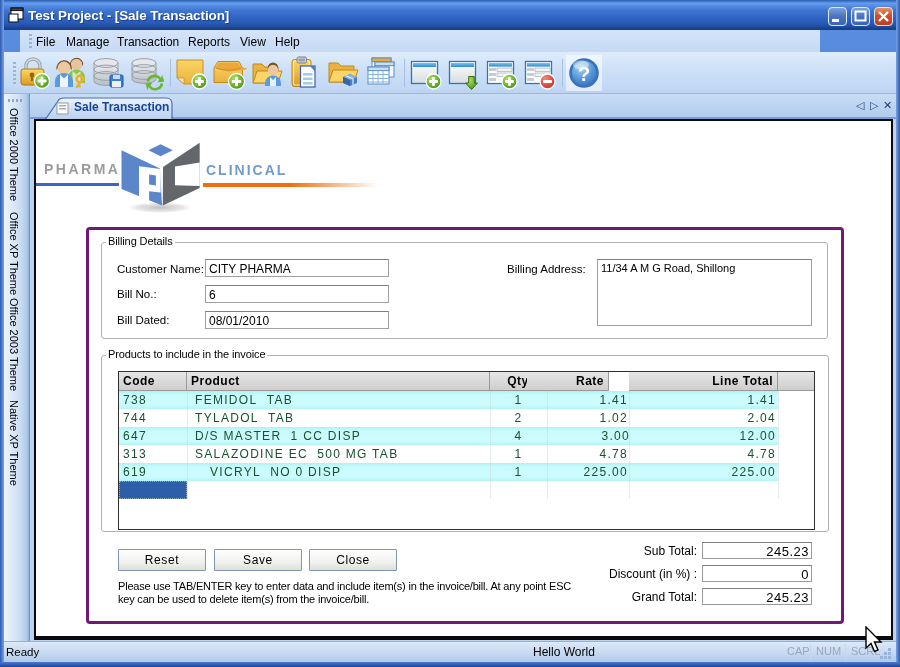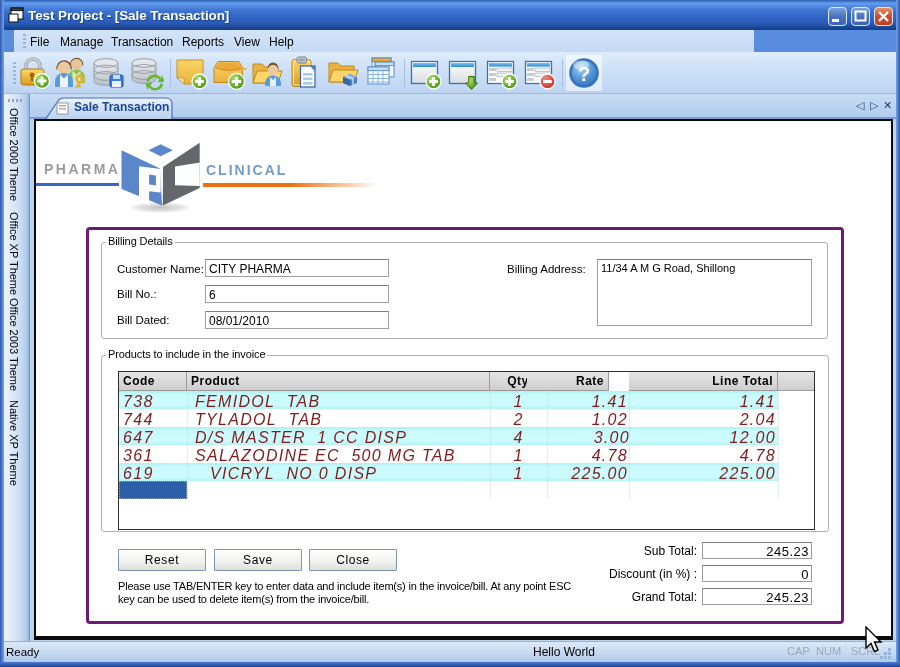--- a/index.html
+++ b/index.html
@@ -21,21 +21,21 @@
   background:linear-gradient(180deg,#2c5cae,#5e98ec); }
 #title-text { position:absolute; left:28px; top:8px; color:#fff; font-weight:bold;
   font-size:13.5px; text-shadow:1px 1px 1px #18407e; letter-spacing:-0.1px;}
 
 .wbtn { position:absolute; top:7px; width:19px; height:19px; border-radius:4px;
   border:1px solid #dbe9fc; color:#fff; }
 #btn-min { left:828px; background:linear-gradient(180deg,#7aa0dc,#4a74c0 50%,#3a64b4); }
 #btn-max { left:851px; background:linear-gradient(180deg,#7aa0dc,#4a74c0 50%,#3a64b4); }
 #btn-close { left:874px; background:linear-gradient(180deg,#e89060,#d4502c 45%,#c03c1c); }
 
-#menubar { position:absolute; left:14px; top:30px; width:740px; height:22px;
+#menubar { position:absolute; left:20px; top:30px; width:800px; height:22px;
   background:linear-gradient(180deg,#d4e3f8,#c6daf5); z-index:30; font-size:12px; color:#000;}
 #menubar span.m { position:absolute; top:5px; }
 .grip { position:absolute; left:9px; top:4px; width:3px; height:14px;
   background:repeating-linear-gradient(180deg,#9ab4d8 0 2px,transparent 2px 4px); }
 
 #toolbar { position:absolute; left:4px; top:52px; width:892px; height:42px;
   background:linear-gradient(180deg,#dfecfb 0%,#cfe1f7 40%,#c2d8f4 85%,#bcd3f2 100%);
   border-bottom:1px solid #9cb8dc; z-index:30;}
 #toolbar .grip { top:10px; height:22px; }
 .tsep { position:absolute; top:7px; width:1px; height:28px; background:#a8c0e0; }
@@ -87,21 +87,21 @@
 
 #grid { position:absolute; left:29px; top:141px; width:697px; height:159px;
   border:1px solid #2e2e2e; background:#fff; font-size:12px; }
 .gh { position:absolute; top:0; height:19px; background:linear-gradient(180deg,#e6e6e6,#cecece);
   border-right:1px solid #9a9a9a; border-bottom:1px solid #9a9a9a; font-weight:bold;
   padding:2px 4px; letter-spacing:0.5px;}
 .rowbg { position:absolute; left:0; width:659px; height:18px; }
 .cy { background:linear-gradient(180deg,#aaf2f4 0%,#c9fafc 20%,#cdfcfd 75%,#b4f4f6 100%); }
 .wh { background:#fff; }
 .vline { position:absolute; top:19px; width:1px; height:108px; background:rgba(200,220,220,0.55); }
-.gc { position:absolute; height:14px; font-size:16px; color:#7f1d1d; letter-spacing:1.3px; white-space:nowrap;font-style:italic;}
+.gc { position:absolute; height:14px; font-size:12px; color:#14532d; letter-spacing:1.3px; white-space:nowrap;}
 #selcell { position:absolute; left:0; top:109px; width:68px; height:18px;
   background:#2d5fa8; border:1px dotted #88a8d0; }
 
 .xbtn { position:absolute; width:88px; height:22px; border:1px solid #7f93b6; border-radius:1px;
   background:linear-gradient(180deg,#ffffff,#f1f1ee 60%,#dedfd8 100%);
   font-size:12px; color:#000; text-align:center; padding-top:3px; letter-spacing:0.6px; }
 .totlabel { position:absolute; font-size:12px; color:#000; text-align:right; width:120px; }
 .totfield { position:absolute; left:613px; width:110px; height:17px; background:#fff;
   border:1px solid #9a9a9a; border-top-color:#7e7e7e; font-size:13px; text-align:right;
   padding:1px 2px; letter-spacing:0.5px; }
@@ -408,21 +408,21 @@
         <div class="gc" style="top:39px; left:4px;">744</div>
         <div class="gc" style="top:39px; left:76px;">TYLADOL&nbsp;&nbsp;TAB</div>
         <div class="gc" style="top:39px; left:371px; width:57px; text-align:center;">2</div>
         <div class="gc" style="top:39px; left:428px; width:81px; text-align:right;">1.02</div>
         <div class="gc" style="top:39px; left:510px; width:147px; text-align:right;">2.04</div>
         <div class="gc" style="top:57px; left:4px;">647</div>
         <div class="gc" style="top:57px; left:76px;">D/S MASTER&nbsp; 1 CC DISP</div>
         <div class="gc" style="top:57px; left:371px; width:57px; text-align:center;">4</div>
         <div class="gc" style="top:57px; left:428px; width:83px; text-align:right;">3.00</div>
         <div class="gc" style="top:57px; left:510px; width:147px; text-align:right;">12.00</div>
-        <div class="gc" style="top:75px; left:4px;">361</div>
+        <div class="gc" style="top:75px; left:4px;">313</div>
         <div class="gc" style="top:75px; left:76px;">SALAZODINE EC&nbsp; 500 MG TAB</div>
         <div class="gc" style="top:75px; left:371px; width:57px; text-align:center;">1</div>
         <div class="gc" style="top:75px; left:428px; width:81px; text-align:right;">4.78</div>
         <div class="gc" style="top:75px; left:510px; width:147px; text-align:right;">4.78</div>
         <div class="gc" style="top:93px; left:4px;">619</div>
         <div class="gc" style="top:93px; left:76px;margin-left:15px;">VICRYL&nbsp; NO 0 DISP</div>
         <div class="gc" style="top:93px; left:371px; width:57px; text-align:center;">1</div>
         <div class="gc" style="top:93px; left:428px; width:81px; text-align:right;">225.00</div>
         <div class="gc" style="top:93px; left:510px; width:147px; text-align:right;">225.00</div>
         <div id="selcell"></div>

